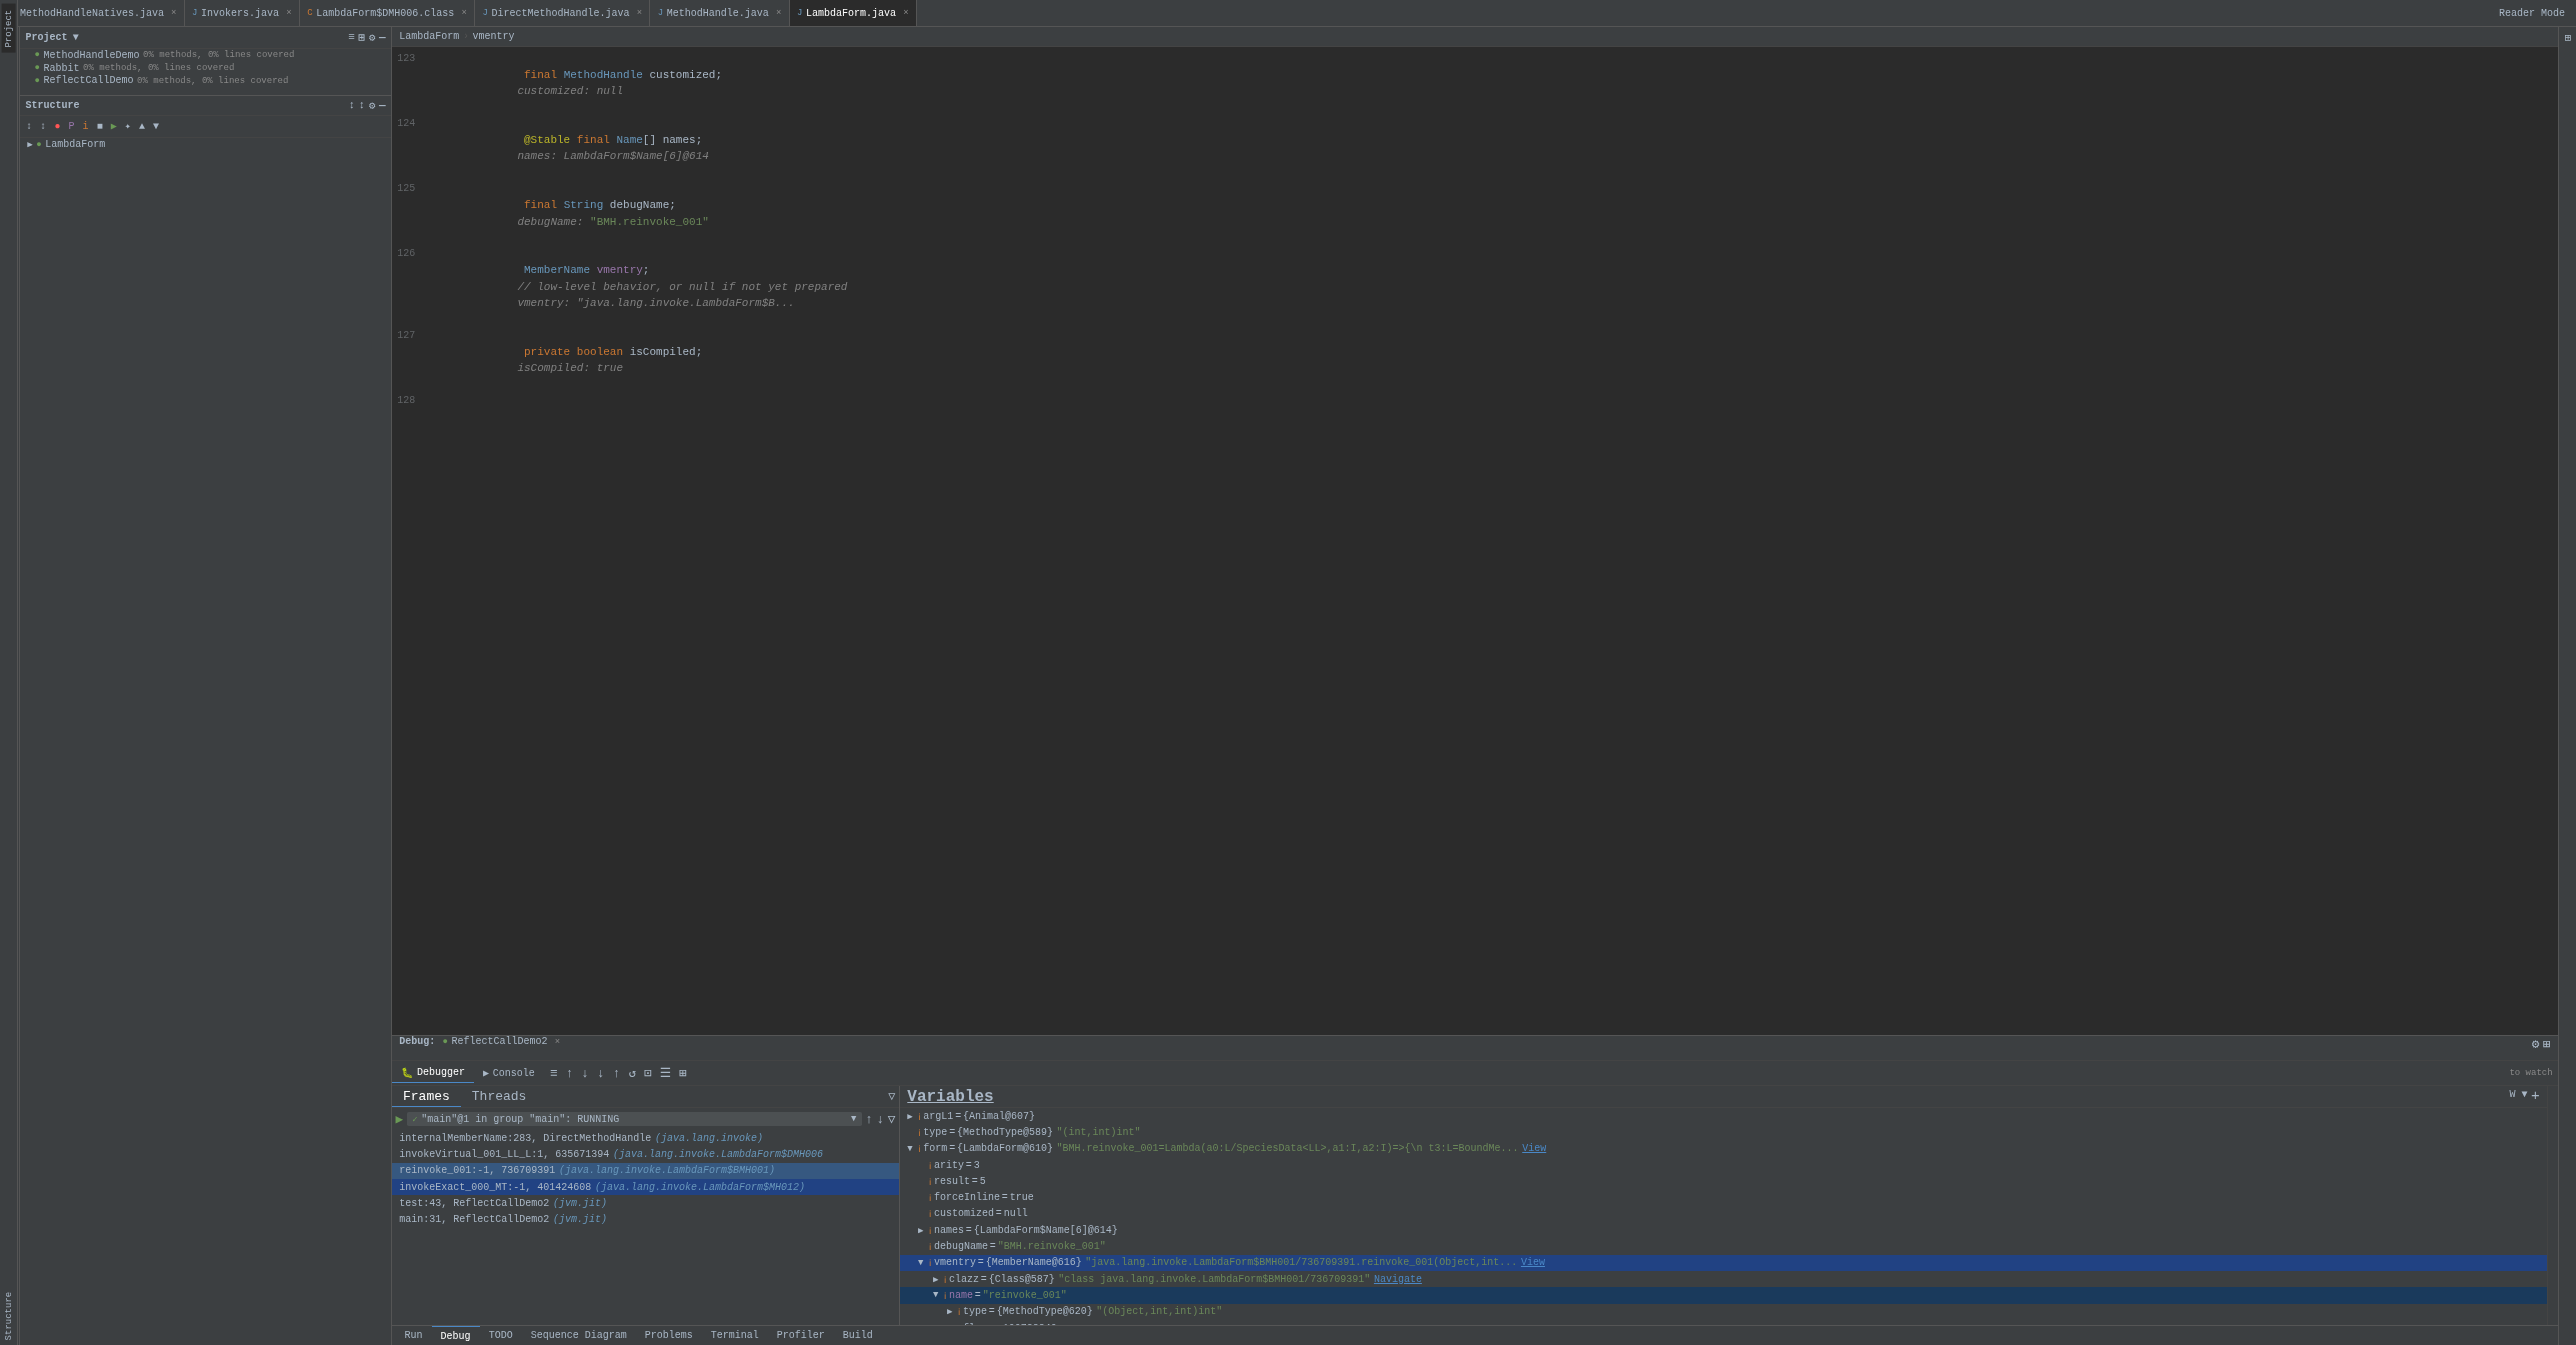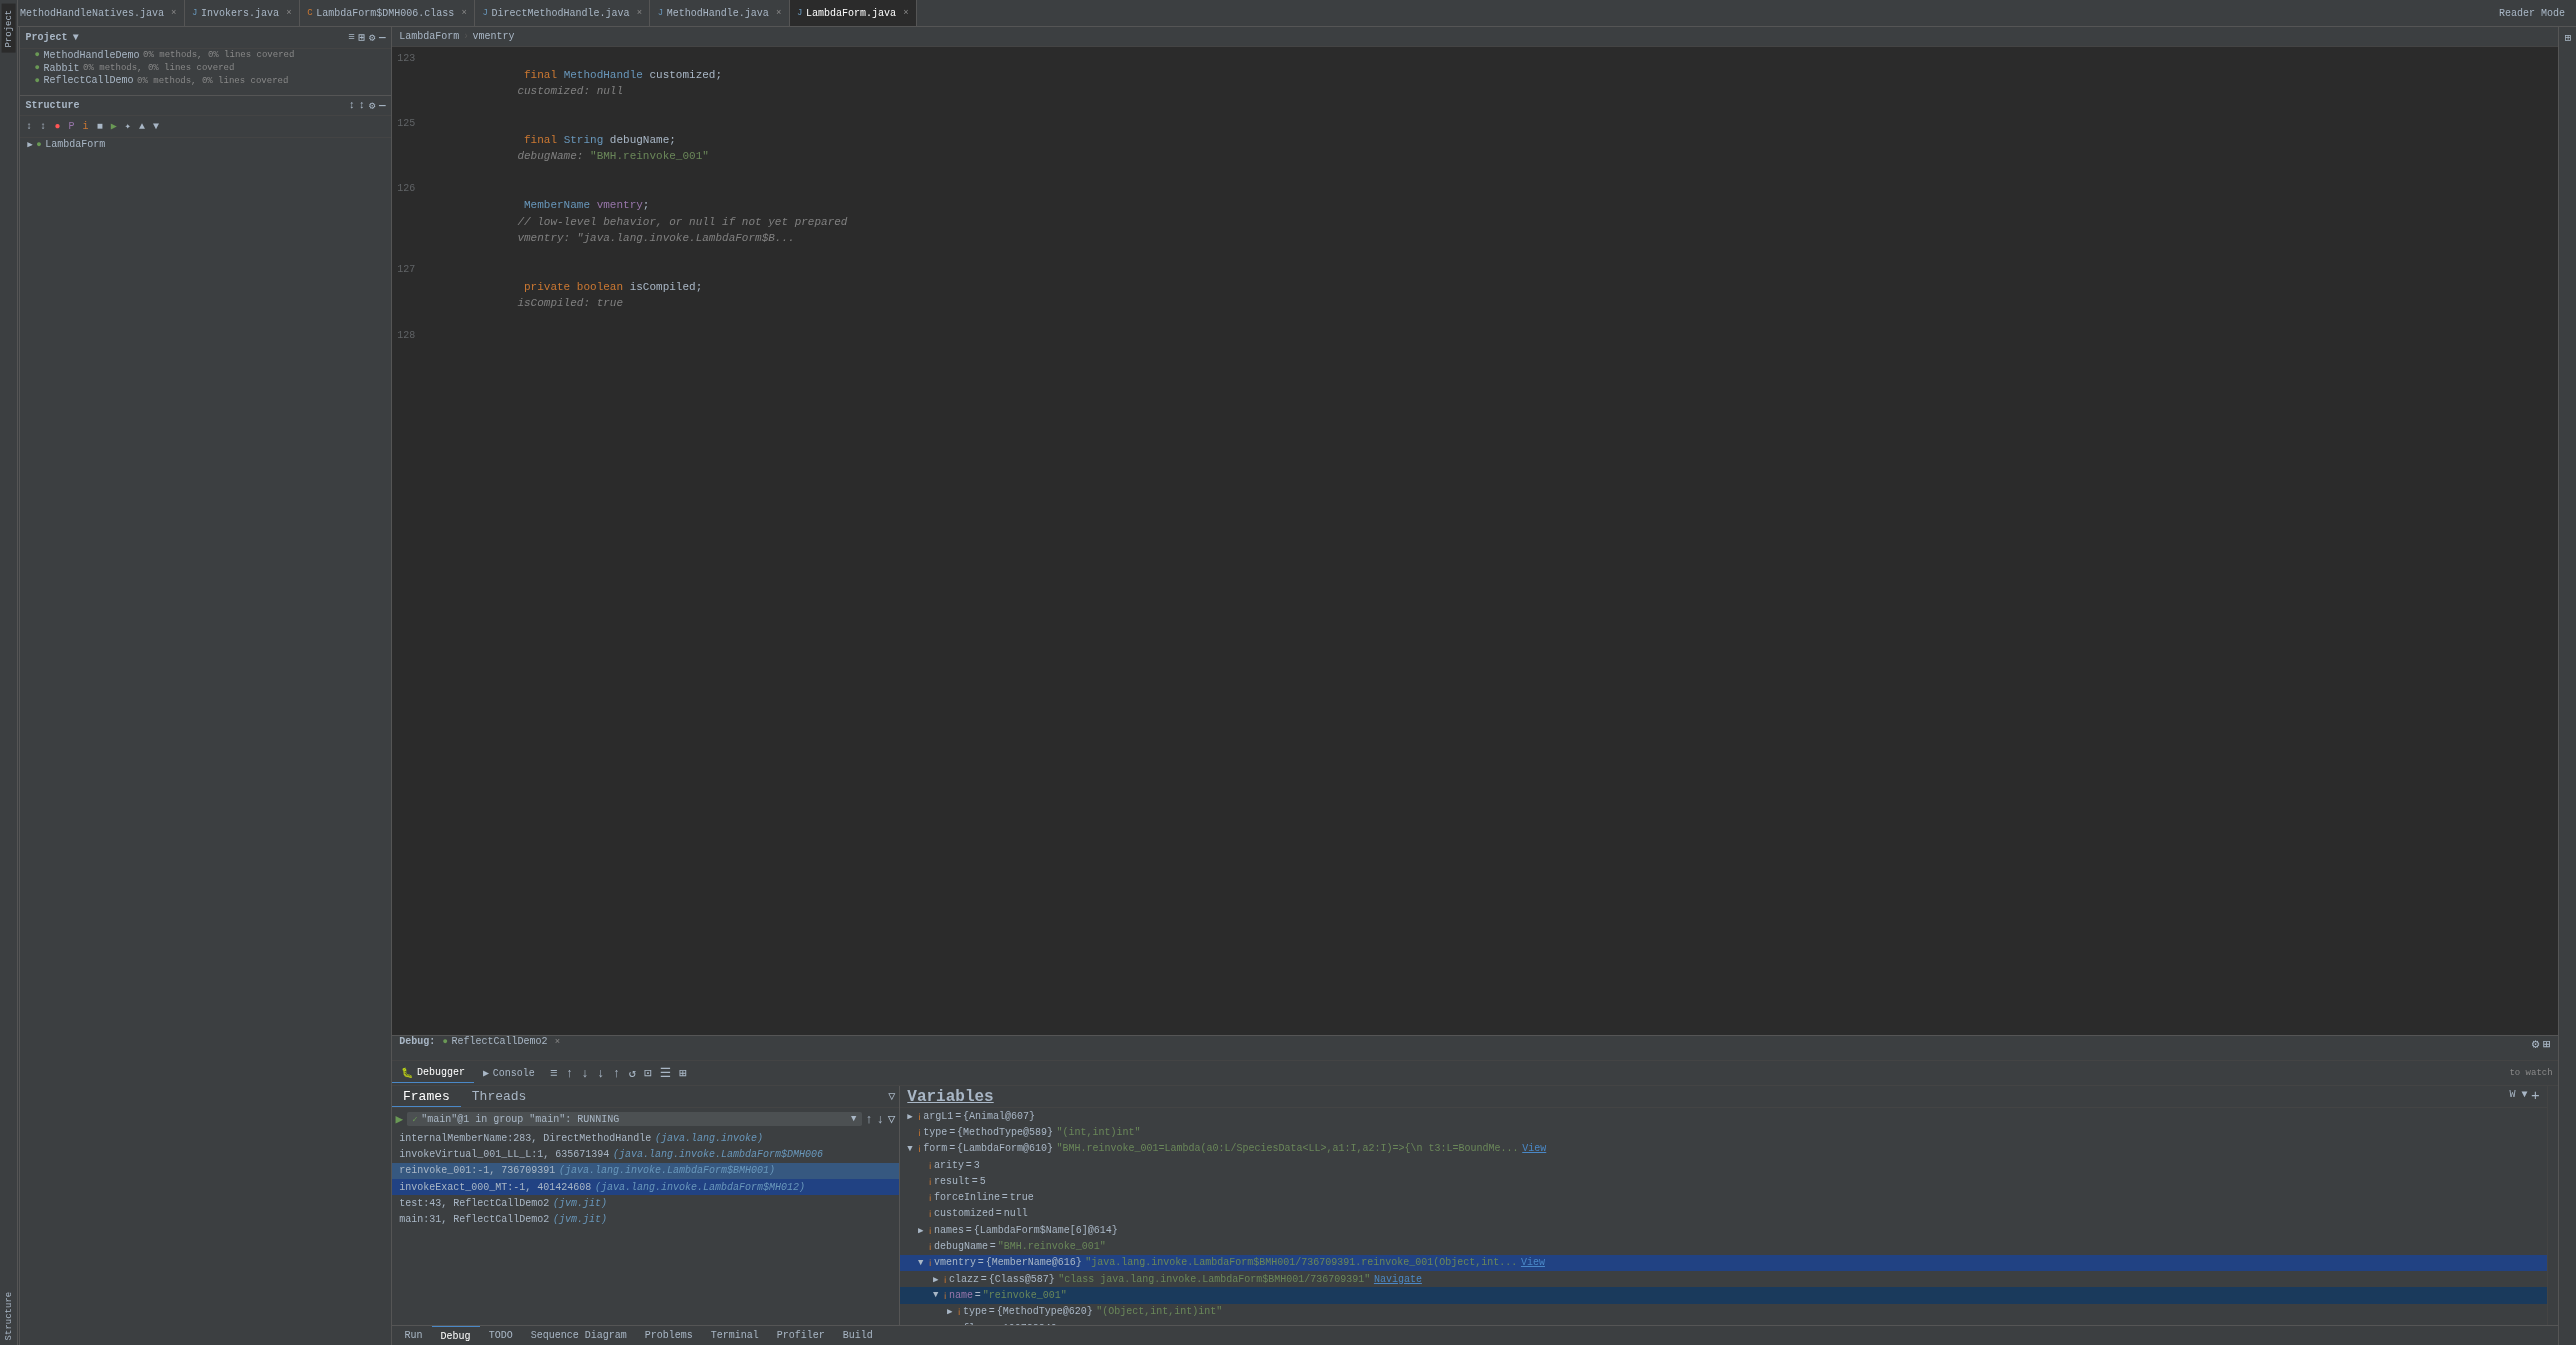--- a/index.html
+++ b/index.html
@@ -483,20 +483,27 @@
     <div class="code-editor">
 
       <div class="code-line">
         <span class="line-number">123</span>
         <span class="line-content">
           <span class="kw">    final </span><span class="type">MethodHandle</span><span> customized;</span>
           <span class="comment">   customized: null</span>
         </span>
       </div>
 
+      <div class="code-line">
+        <span class="line-number">124</span>
+        <span class="line-content">
+          <span class="annot">    @Stable</span><span class="kw"> final </span><span class="type">Name</span><span>[] names;</span>
+          <span class="comment">   names: LambdaForm$Name[6]@614</span>
+        </span>
+      </div>
 
       <div class="code-line">
         <span class="line-number">125</span>
         <span class="line-content">
           <span class="kw">    final </span><span class="type">String</span><span> debugName;</span>
           <span class="comment">   debugName: </span><span class="str">"BMH.reinvoke_001"</span>
         </span>
       </div>
 
       <div class="code-line">

